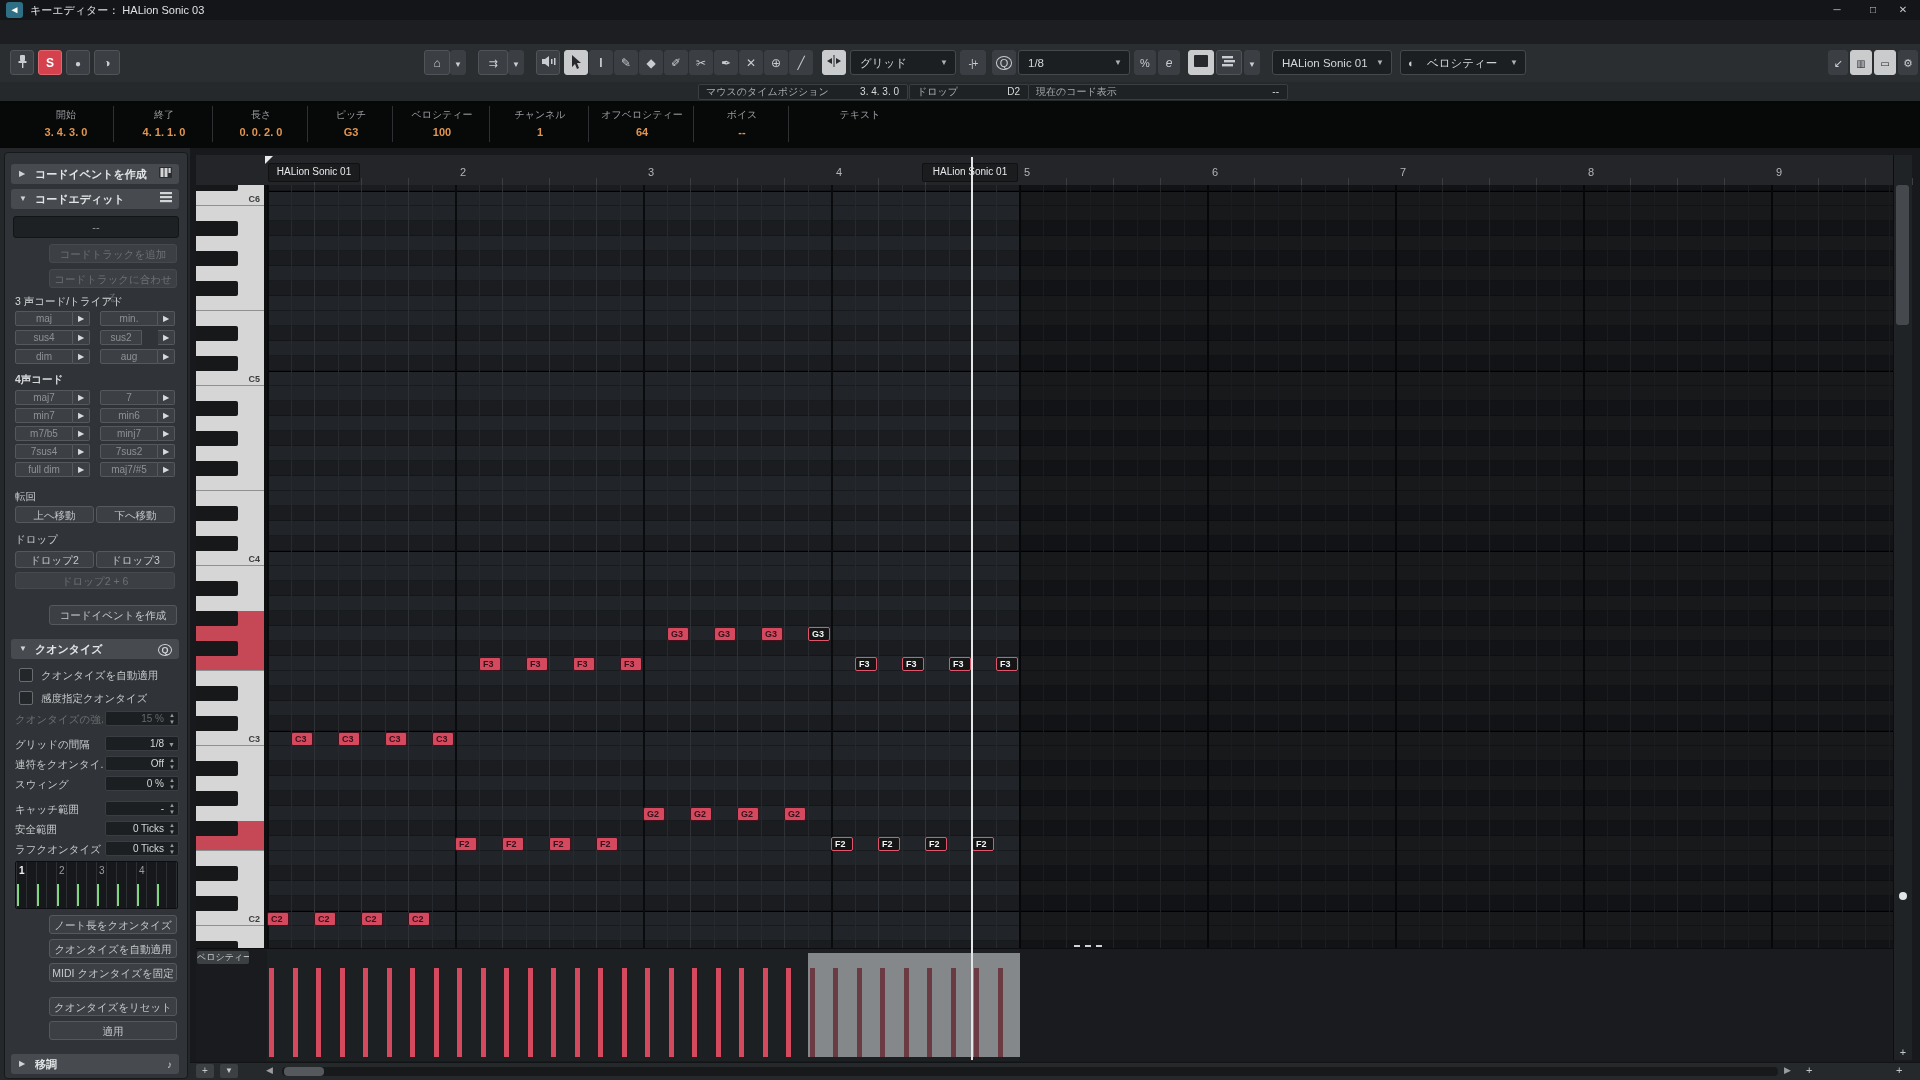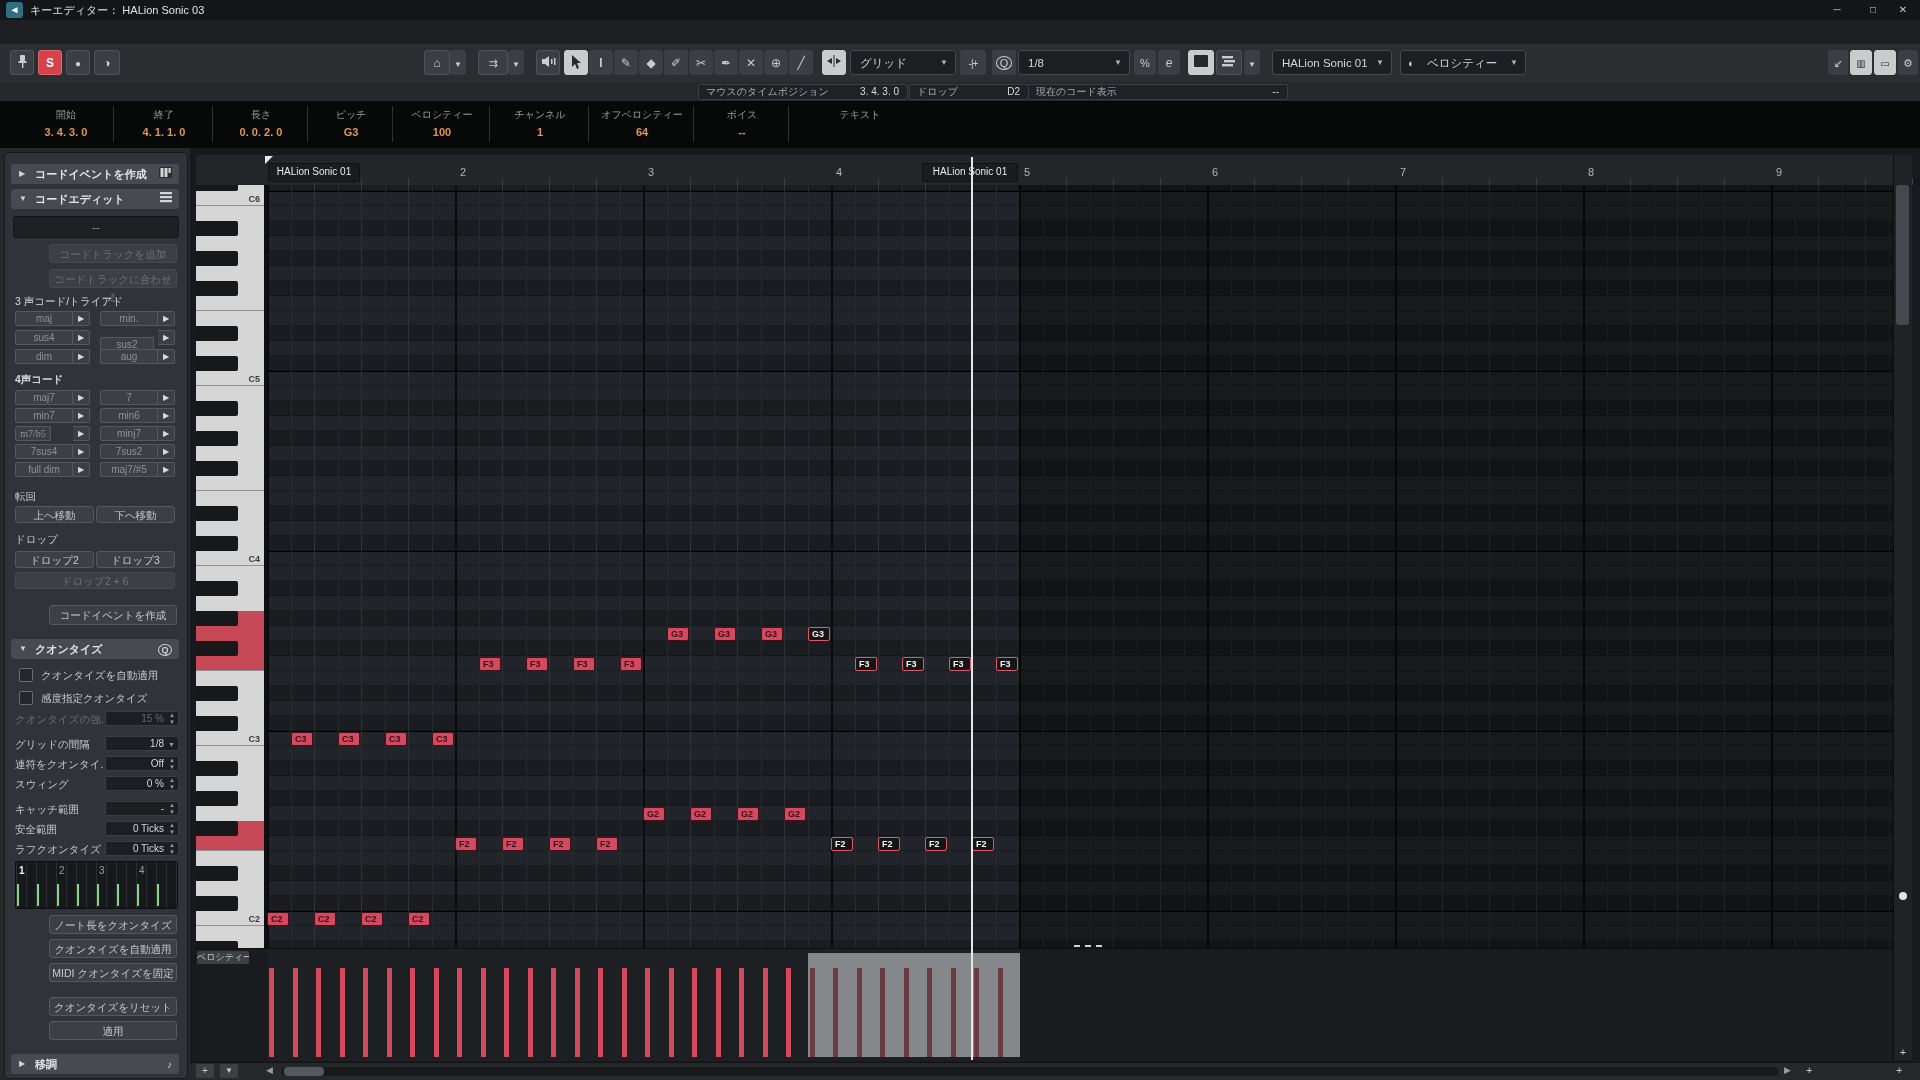--- a/index.html
+++ b/index.html
@@ -246,36 +246,36 @@
         <div style="position: absolute; left: 8px; top: 63px; width: 164px; height: 20px; background: rgb(30, 33, 36); border: 1px solid rgb(18, 20, 22); border-radius: 3px; text-align: center; font-size: 11px; color: rgb(154, 157, 160); line-height: 20px;">--</div>
         <div class="ibtn gray" style="left: 44px; top: 91px; width: 128px; height: 19px; line-height: 18px;">コードトラックを追加</div>
         <div class="ibtn gray" style="left: 44px; top: 116px; width: 128px; height: 19px; line-height: 18px;">コードトラックに合わせる</div>
         <div class="ilabel nw" style="top: 142px; color: rgb(214, 216, 218);">3 声コード/トライアド</div>
         <div class="chbtn" style="left: 10px; top: 158px; width: 58px;">maj</div>
         <div class="chplay" style="left: 68px; top: 158px;">▶</div>
         <div class="chbtn" style="left: 95px; top: 158px; width: 58px;">min.</div>
         <div class="chplay" style="left: 153px; top: 158px;">▶</div>
         <div class="chbtn" style="left: 10px; top: 177px; width: 58px;">sus4</div>
         <div class="chplay" style="left: 68px; top: 177px;">▶</div>
-        <div class="chbtn" style="left: 95px; top: 184px; width: 54px;">sus2</div>
+        <div class="chbtn" style="left: 95px; top: 177px; width: 42px;">sus2</div>
         <div class="chplay" style="left: 153px; top: 177px;">▶</div>
         <div class="chbtn" style="left: 10px; top: 196px; width: 58px;">dim</div>
         <div class="chplay" style="left: 68px; top: 196px;">▶</div>
         <div class="chbtn" style="left: 95px; top: 196px; width: 58px;">aug</div>
         <div class="chplay" style="left: 153px; top: 196px;">▶</div>
         <div class="ilabel nw" style="top: 220px; font-weight: bold; color: rgb(214, 216, 218);">4声コード</div>
         <div class="chbtn" style="left: 10px; top: 237px; width: 58px;">maj7</div>
         <div class="chplay" style="left: 68px; top: 237px;">▶</div>
         <div class="chbtn" style="left: 95px; top: 237px; width: 58px;">7</div>
         <div class="chplay" style="left: 153px; top: 237px;">▶</div>
         <div class="chbtn" style="left: 10px; top: 255px; width: 58px;">min7</div>
         <div class="chplay" style="left: 68px; top: 255px;">▶</div>
         <div class="chbtn" style="left: 95px; top: 255px; width: 58px;">min6</div>
         <div class="chplay" style="left: 153px; top: 255px;">▶</div>
-        <div class="chbtn" style="left: 10px; top: 273px; width: 36px; font-family: Liberation Serif, serif;">m7/b5</div>
+        <div class="chbtn" style="left: 10px; top: 273px; width: 58px;">m7/b5</div>
         <div class="chplay" style="left: 68px; top: 273px;">▶</div>
         <div class="chbtn" style="left: 95px; top: 273px; width: 58px;">minj7</div>
         <div class="chplay" style="left: 153px; top: 273px;">▶</div>
         <div class="chbtn" style="left: 10px; top: 291px; width: 58px;">7sus4</div>
         <div class="chplay" style="left: 68px; top: 291px;">▶</div>
         <div class="chbtn" style="left: 95px; top: 291px; width: 58px;">7sus2</div>
         <div class="chplay" style="left: 153px; top: 291px;">▶</div>
         <div class="chbtn" style="left: 10px; top: 309px; width: 58px;">full dim</div>
         <div class="chplay" style="left: 68px; top: 309px;">▶</div>
         <div class="chbtn" style="left: 95px; top: 309px; width: 58px;">maj7/#5</div>

